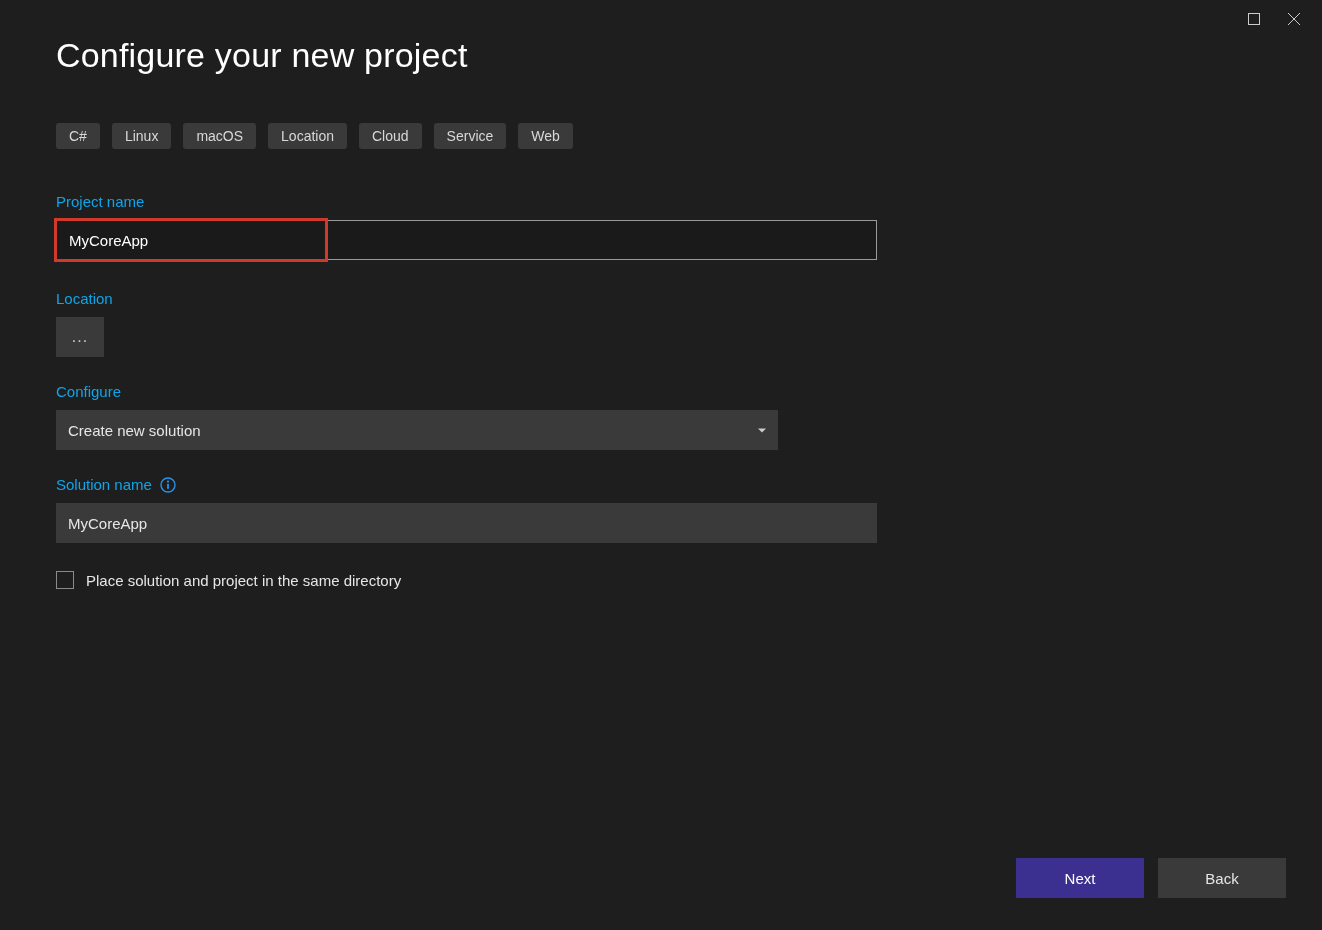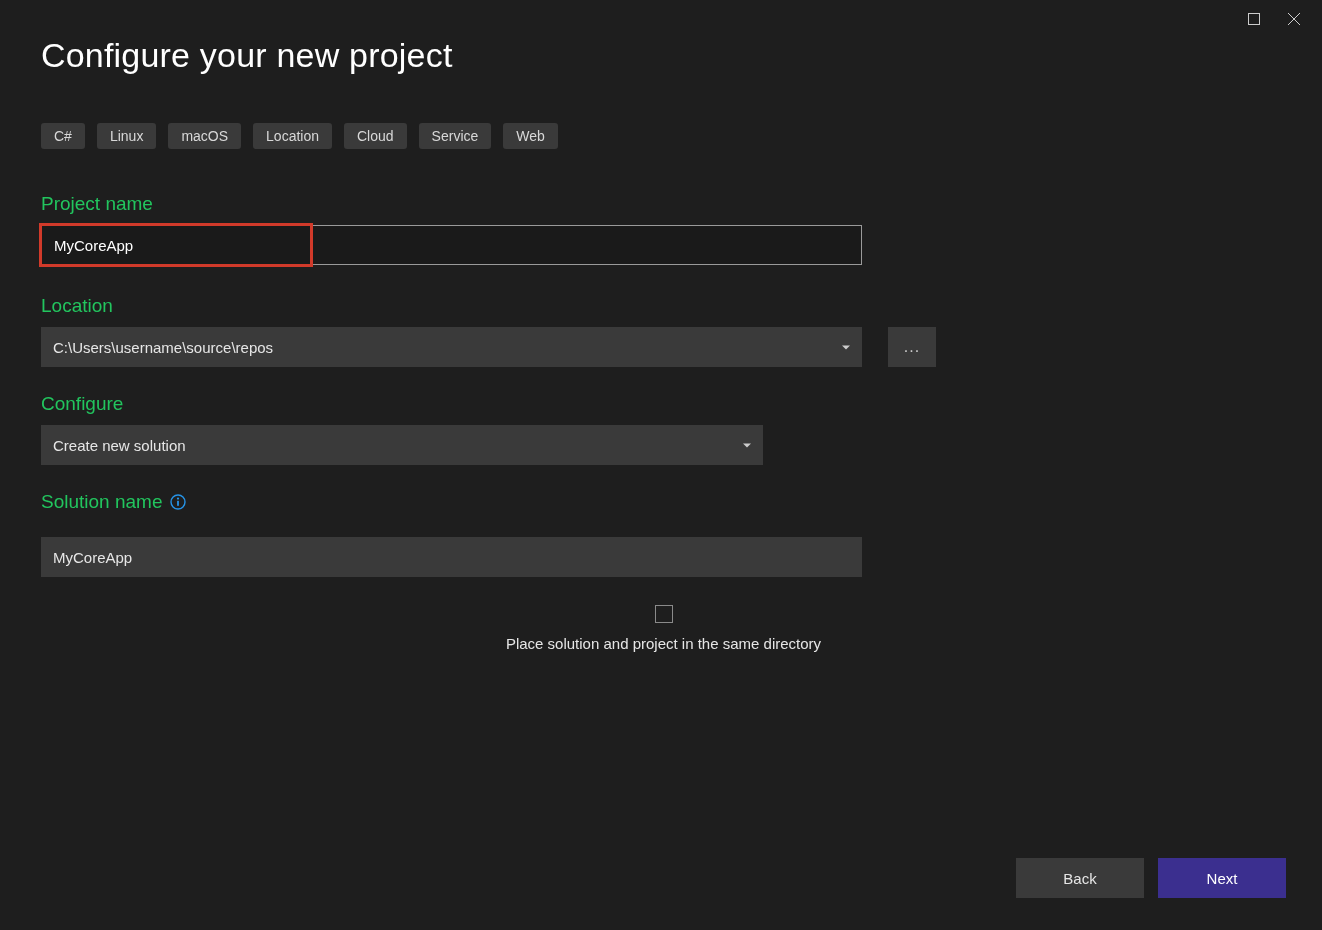--- a/index.html
+++ b/index.html
@@ -29,21 +29,21 @@
       padding-top: 8px;
     }
     .titlebar svg {
       width: 12px;
       height: 12px;
       stroke: #cccccc;
       fill: none;
       stroke-width: 1;
     }
     .content {
-      padding: 36px 36px 0 41px;
+      padding: 36px 36px 0 56px;
     }
     .page-title {
       font-size: 34px;
       font-weight: 300;
       color: #ffffff;
       margin-bottom: 48px;
       letter-spacing: 0.2px;
     }
     .template-row {
       display: flex;
@@ -66,29 +66,29 @@
       color: #d8d8d8;
       font-size: 14px;
       padding: 5px 13px;
       border-radius: 3px;
     }
     .form-width {
       width: 821px;
     }
     .field-label {
       display: block;
-      font-size: 19px;
-      color: #22c55e;
+      font-size: 15px;
+      color: #0ea5e9;
       margin-bottom: 10px;
     }
     .field-label-row {
       display: flex;
       align-items: center;
       gap: 8px;
-      margin-bottom: 24px;
+      margin-bottom: 10px;
     }
     .field-label-row .field-label {
       margin-bottom: 0;
     }
     .info-icon {
       display: inline-flex;
       align-items: center;
       justify-content: center;
     }
     .info-icon svg {
@@ -181,21 +181,20 @@
       padding: 0 12px;
       outline: none;
       font-family: inherit;
       margin-bottom: 28px;
     }
     .checkbox-row {
       display: flex;
       align-items: center;
       gap: 12px;
       margin-bottom: 52px;
-      flex-direction: column;
     }
     .checkbox {
       width: 18px;
       height: 18px;
       border: 1px solid #8a8a8a;
       background: transparent;
       cursor: pointer;
     }
     .checkbox-label {
       font-size: 15px;
@@ -262,23 +261,20 @@
   </div>
 
   <label class="field-label">Project name</label>
   <div class="project-name-wrap form-width">
     <input class="text-input" type="text" value="MyCoreApp" style="">
     <div class="red-highlight"></div>
   </div>
 
   <label class="field-label">Location</label>
   <div class="location-row">
-    <div class="dropdown">
-      <button class="dropdown-btn">C:\Users\username\source\repos</button>
-    </div>
     <button class="browse-btn">...</button>
   </div>
 
   <label class="field-label">Configure</label>
   <div class="dropdown dropdown-solo">
     <button class="dropdown-btn">Create new solution</button>
   </div>
 
   <div class="field-label-row">
     <label class="field-label">Solution name</label>
@@ -293,15 +289,15 @@
   <input class="solution-name-input" type="text" value="MyCoreApp" style="">
 
   <div class="checkbox-row">
     <div class="checkbox"></div>
     <span class="checkbox-label">Place solution and project in the same directory</span>
   </div>
 
 </div>
 
 <div class="footer">
+  <button class="btn btn-next">Next</button>
   <button class="btn btn-back">Back</button>
-  <button class="btn btn-next">Next</button>
 </div>
 
 </body></html>

